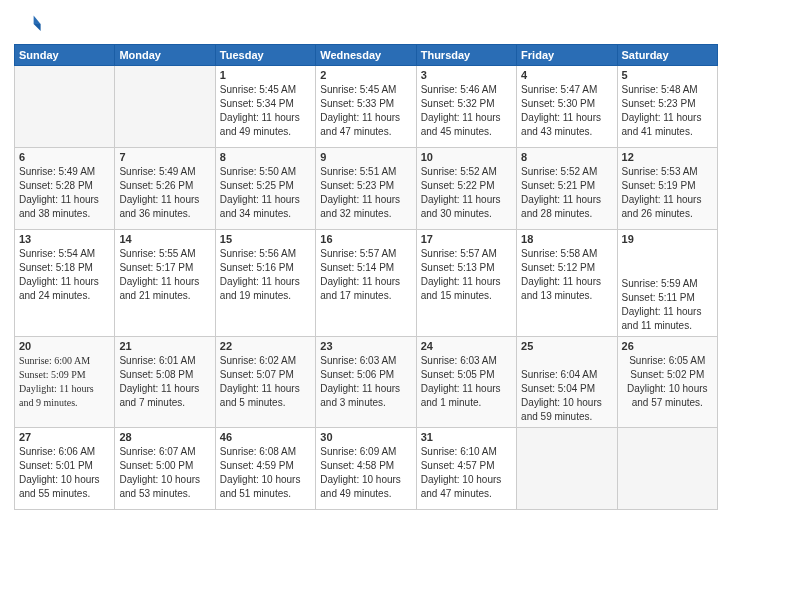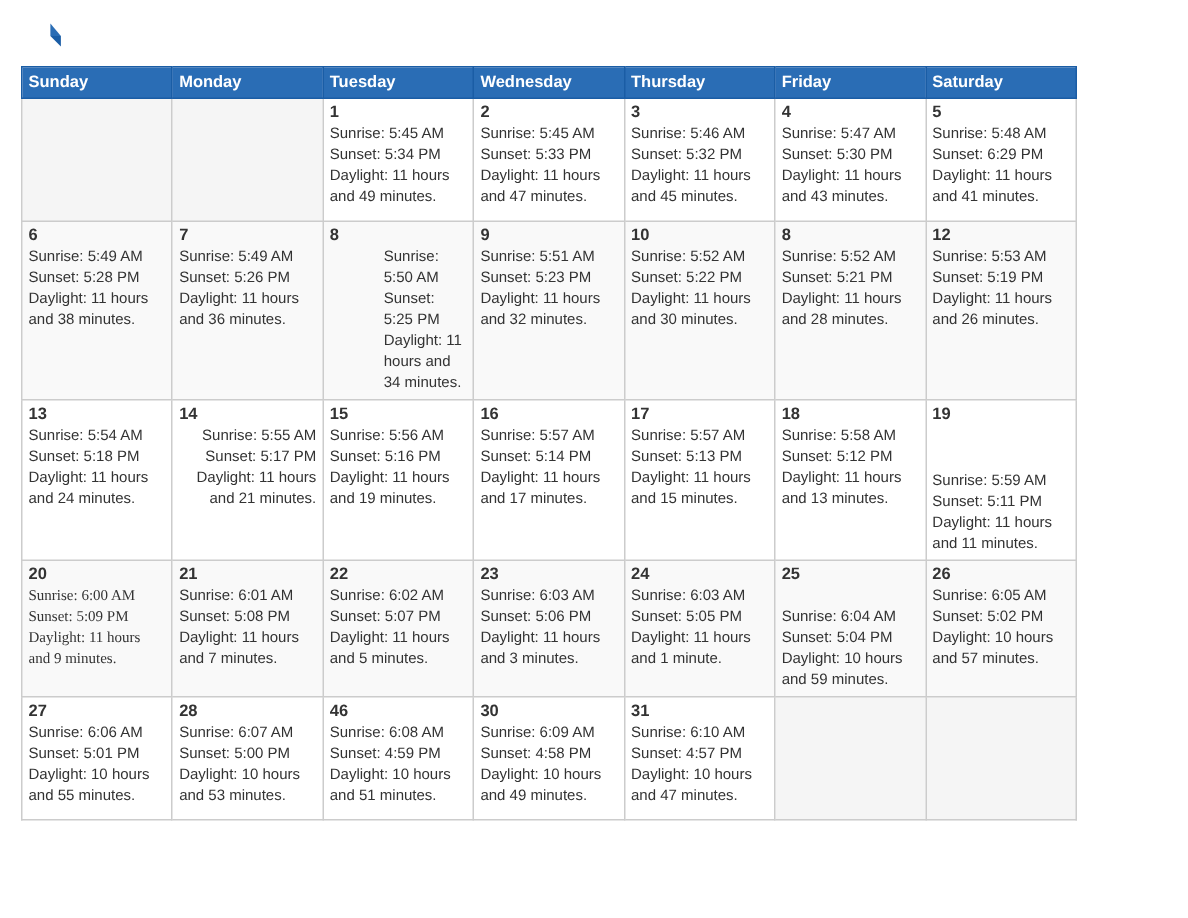--- a/index.html
+++ b/index.html
@@ -156,40 +156,40 @@
           </td>
           <td>
             <span class="day-num">4</span>
             <div class="day-info" style="white-space: pre-line;">Sunrise: 5:47 AM
 Sunset: 5:30 PM
 Daylight: 11 hours and 43 minutes.</div>
           </td>
           <td>
             <span class="day-num">5</span>
             <div class="day-info" style="white-space: pre-line;">Sunrise: 5:48 AM
-Sunset: 6:29 PM
+Sunset: 5:23 PM
 Daylight: 11 hours and 41 minutes.</div>
           </td>
         </tr>
         <tr>
           <td>
             <span class="day-num">6</span>
             <div class="day-info" style="white-space: pre-line;">Sunrise: 5:49 AM
 Sunset: 5:28 PM
 Daylight: 11 hours and 38 minutes.</div>
           </td>
           <td>
             <span class="day-num">7</span>
             <div class="day-info" style="white-space: pre-line;">Sunrise: 5:49 AM
 Sunset: 5:26 PM
 Daylight: 11 hours and 36 minutes.</div>
           </td>
           <td>
             <span class="day-num">8</span>
-            <div class="day-info" style="white-space: pre-line; margin-left: 36px;">Sunrise: 5:50 AM
+            <div class="day-info" style="white-space: pre-line;">Sunrise: 5:50 AM
 Sunset: 5:25 PM
 Daylight: 11 hours and 34 minutes.</div>
           </td>
           <td>
             <span class="day-num">9</span>
             <div class="day-info" style="white-space: pre-line;">Sunrise: 5:51 AM
 Sunset: 5:23 PM
 Daylight: 11 hours and 32 minutes.</div>
           </td>
           <td>
@@ -213,21 +213,21 @@
         </tr>
         <tr>
           <td>
             <span class="day-num">13</span>
             <div class="day-info" style="white-space: pre-line;">Sunrise: 5:54 AM
 Sunset: 5:18 PM
 Daylight: 11 hours and 24 minutes.</div>
           </td>
           <td>
             <span class="day-num">14</span>
-            <div class="day-info" style="white-space: pre-line; text-align: right;">Sunrise: 5:55 AM
+            <div class="day-info" style="white-space: pre-line;">Sunrise: 5:55 AM
 Sunset: 5:17 PM
 Daylight: 11 hours and 21 minutes.</div>
           </td>
           <td>
             <span class="day-num">15</span>
             <div class="day-info" style="white-space: pre-line;">Sunrise: 5:56 AM
 Sunset: 5:16 PM
 Daylight: 11 hours and 19 minutes.</div>
           </td>
           <td>
@@ -287,21 +287,21 @@
 Daylight: 11 hours and 1 minute.</div>
           </td>
           <td>
             <span class="day-num">25</span>
             <div class="day-info" style="white-space: pre-line; margin-top: 16px;">Sunrise: 6:04 AM
 Sunset: 5:04 PM
 Daylight: 10 hours and 59 minutes.</div>
           </td>
           <td>
             <span class="day-num">26</span>
-            <div class="day-info" style="white-space: pre-line;">Sunrise: 6:05 AM
+            <div class="day-info" style="white-space: pre-line; text-align: center;">Sunrise: 6:05 AM
 Sunset: 5:02 PM
 Daylight: 10 hours and 57 minutes.</div>
           </td>
         </tr>
         <tr>
           <td>
             <span class="day-num">27</span>
             <div class="day-info" style="white-space: pre-line;">Sunrise: 6:06 AM
 Sunset: 5:01 PM
 Daylight: 10 hours and 55 minutes.</div>

